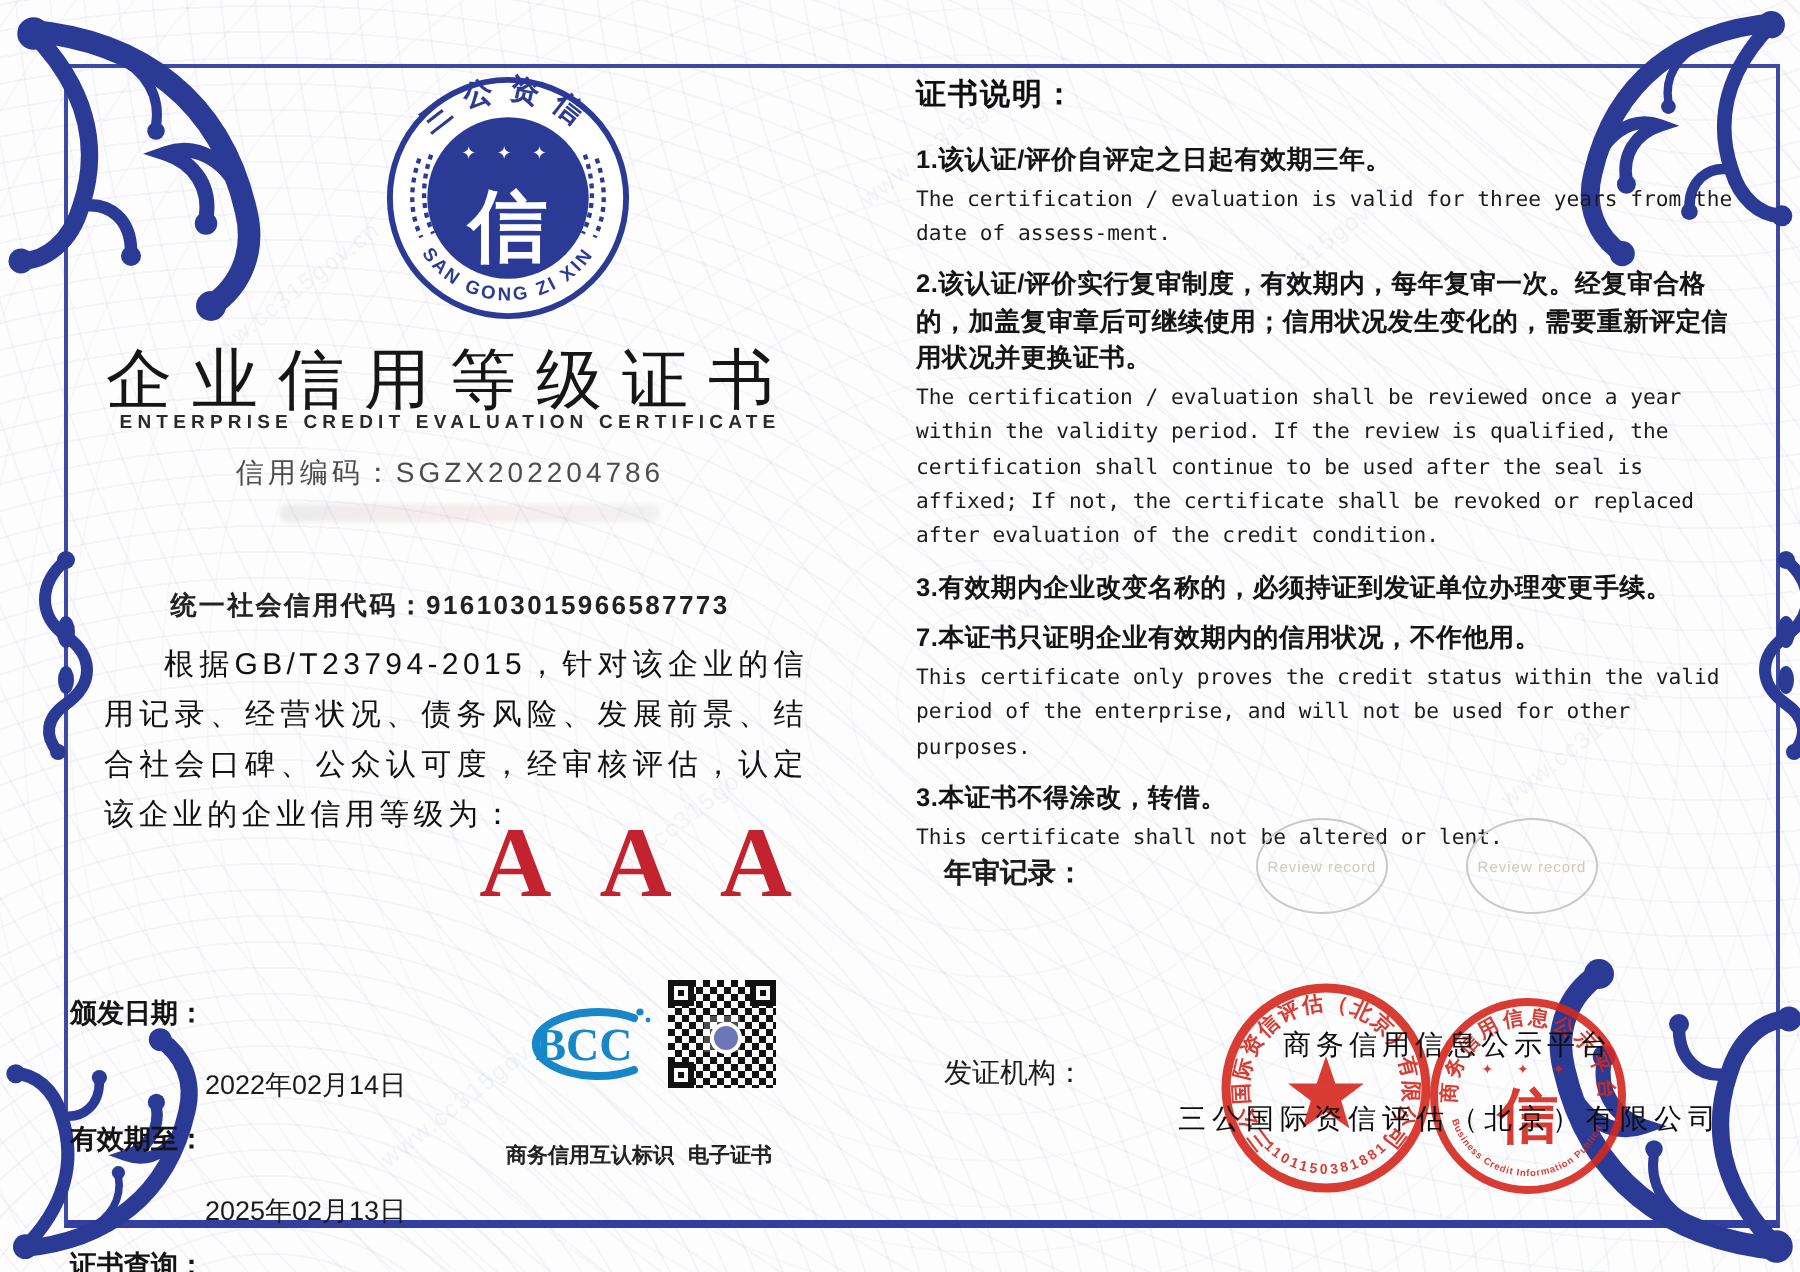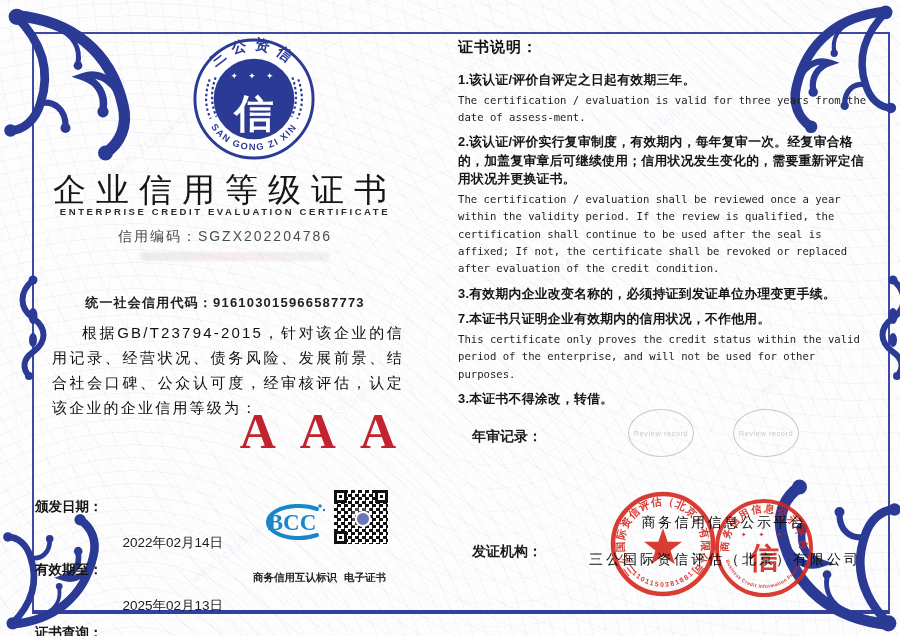--- a/index.html
+++ b/index.html
@@ -33,21 +33,21 @@
   .smudge{position:absolute;left:110px;top:252px;width:190px;height:9px;border-radius:4px;
     background:linear-gradient(90deg,rgba(150,150,150,.16),rgba(200,90,90,.10),rgba(160,160,160,.12));filter:blur(1px);}
   .uscc{position:absolute;left:0;top:294px;width:390px;text-align:center;
     font-size:13px;font-weight:600;color:#222;letter-spacing:1.2px;}
   .statement{position:absolute;left:22px;top:320px;width:352px;
     font-size:15px;color:#111;letter-spacing:2.2px;line-height:25px;text-align:justify;text-indent:2em;}
   .grade{position:absolute;left:0;top:402px;width:390px;text-align:right;
     font-family:"Liberation Serif",serif;font-weight:bold;font-size:50px;letter-spacing:24px;color:#c2232e;text-indent:24px;}
 
   .dates{position:absolute;left:35px;top:498px;width:240px;font-size:13.5px;z-index:4;}
-  .d-row{display:flex;margin-bottom:9px;gap:20px;}
+  .d-row{display:flex;margin-bottom:9px;}
   .d-label{font-weight:bold;color:#141414;white-space:nowrap;}
   .d-value{color:#1b1b1b;white-space:nowrap;margin-top:36px;}
   .d-value.mono{font-family:"DejaVu Sans Mono",monospace;font-size:12.5px;}
   .url2{margin-left:72px;margin-top:-3px;}
 
   .bcc-wrap{position:absolute;left:254px;top:500px;width:76px;height:46px;z-index:4;}
   .qr-wrap{position:absolute;left:334px;top:490px;width:54px;height:54px;z-index:4;background:#fff;}
   .qr{position:relative;width:54px;height:54px;
     background:repeating-conic-gradient(#111 0 25%, transparent 0 50%);background-size:7px 7px;}
   .qr::after{content:"";position:absolute;inset:18px;background:rgba(255,255,255,.25);}
@@ -62,21 +62,21 @@
   .instructions{position:absolute;left:458px;top:38px;width:414px;z-index:4;}
   .ins-heading{font-size:15px;font-weight:bold;color:#101010;letter-spacing:1px;margin-bottom:14px;}
   .ins-zh{font-size:12.8px;font-weight:bold;color:#151515;line-height:18.5px;margin-top:7px;letter-spacing:.3px;}
   .ins-en{font-family:"DejaVu Sans Mono",monospace;font-size:10.6px;color:#1c1c1c;line-height:17.4px;margin-top:2px;}
 
   .annual{position:absolute;left:472px;top:428px;font-size:14px;font-weight:bold;z-index:4;}
   .ellipse{position:absolute;width:64px;height:46px;border:1px solid #c9c9c9;border-radius:50%;z-index:4;
     display:flex;align-items:center;justify-content:center;font-size:7.5px;color:#cfc8bd;letter-spacing:.5px;}
   .el1{left:628px;top:409px;} .el2{left:733px;top:409px;}
 
-  .issuer-label{position:absolute;left:472px;top:543px;font-size:14px;font-weight:bold;z-index:6;}
+  .issuer-label{position:absolute;left:472px;top:528px;font-size:14px;font-weight:normal;z-index:6;}
   .issuer-line1{position:absolute;left:594px;top:514px;width:260px;text-align:center;
     font-size:14px;color:#0d0d0d;letter-spacing:2.5px;z-index:6;white-space:nowrap;}
   .issuer-line2{position:absolute;left:580px;top:551px;width:290px;text-align:center;
     font-size:14px;color:#0d0d0d;letter-spacing:3px;z-index:6;white-space:nowrap;}
   .seal{position:absolute;z-index:5;opacity:.9;}
   .seal-left{left:608px;top:489px;} .seal-right{left:712px;top:496px;}
 </style>
 </head>
 <body>
 
@@ -213,20 +213,21 @@
     </div>
     <div>
       <div class="ins-zh">3.有效期内企业改变名称的，必须持证到发证单位办理变更手续。</div>
     </div>
     <div>
       <div class="ins-zh">7.本证书只证明企业有效期内的信用状况，不作他用。</div>
       <div class="ins-en">This certificate only proves the credit status within the valid period of the enterprise, and will not be used for other purposes.</div>
     </div>
     <div>
       <div class="ins-zh">3.本证书不得涂改，转借。</div>
+      <div class="ins-en">This certificate shall not be altered or lent.</div>
     </div>
   </div>
 
   <div class="annual">年审记录：</div>
   <div class="ellipse el1">
       <span>Review record</span>
     </div>
   <div class="ellipse el2">
       <span>Review record</span>
     </div>

